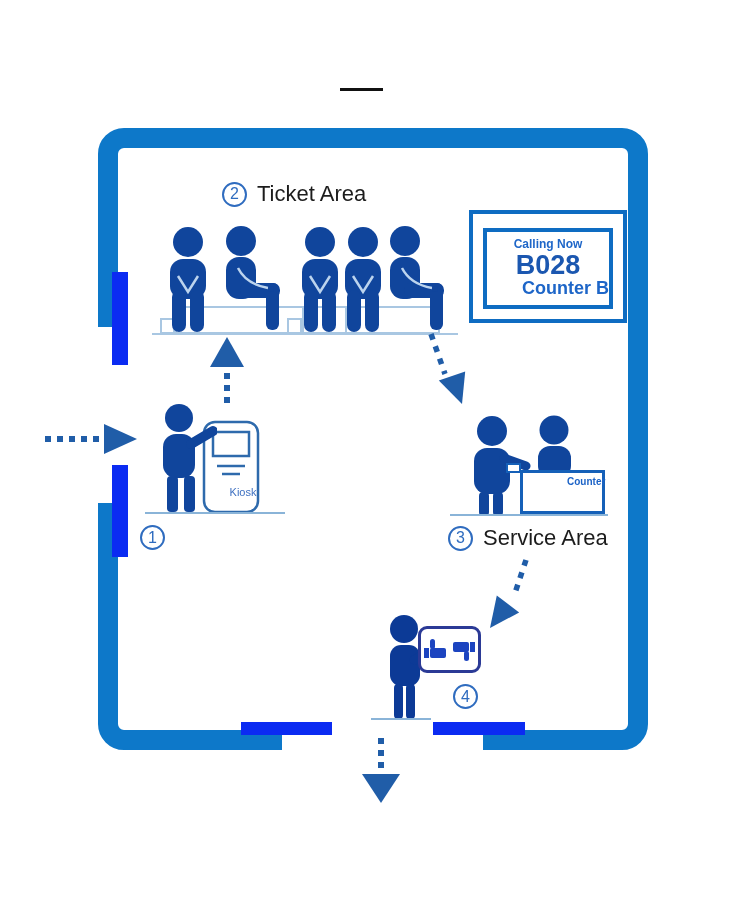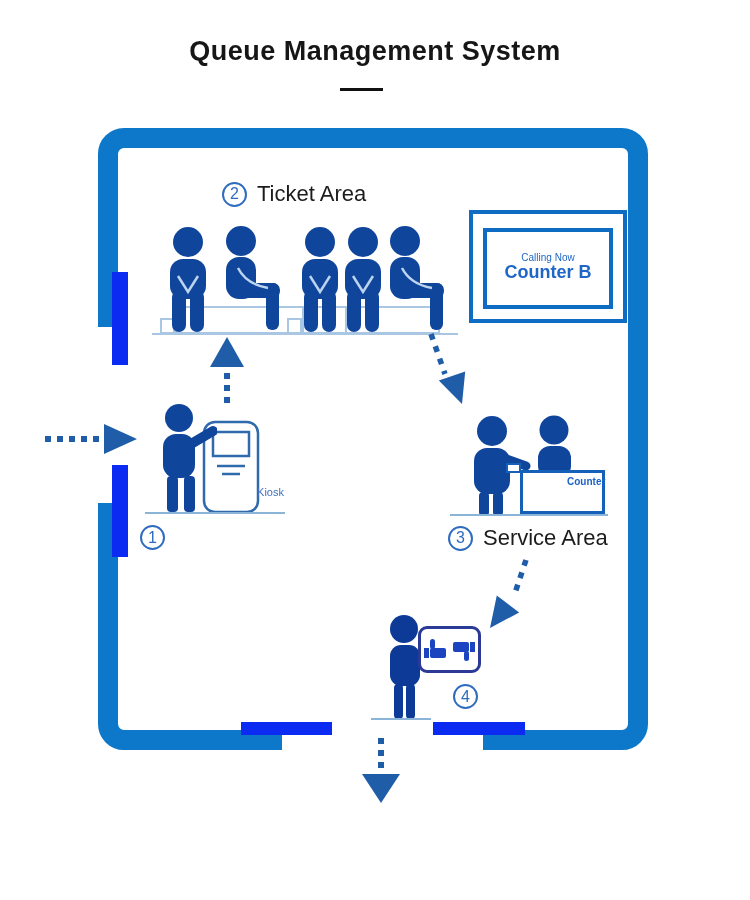--- a/index.html
+++ b/index.html
@@ -41,44 +41,43 @@
   .bench-step2{left:287px;top:318px;width:15px;height:16px;}
   .bench-seat2{left:302px;top:306px;width:138px;height:28px;}
   .bench-line{left:152px;top:333px;width:306px;height:2px;background:#a9c7e2;}
   .gline{background:#8ab4d8;height:2px;}
 
   
   .sign-outer{left:469px;top:210px;width:158px;height:113px;border:4px solid #0e6cc2;
               box-sizing:border-box;background:#fff;}
   .sign-inner{position:absolute;left:10px;right:10px;top:14px;bottom:10px;border:4px solid #0e6cc2;
               text-align:center;box-sizing:border-box;}
-  .sign-heading{font-size:10px;font-weight:400;color:#1e66c8;margin-top:20px;}
+  .sign-heading{font-size:12px;font-weight:700;color:#1e66c8;margin-top:5px;}
   .sign-ticket{font-size:27px;font-weight:700;color:#1b57b0;line-height:1.05;}
-  .sign-counter{font-size:18px;font-weight:700;color:#1e66c8;line-height:1.1;}
+  .sign-counter{font-size:18px;font-weight:700;color:#1e66c8;line-height:1.1;text-align:right;}
 
   
   .counter-box{left:520px;top:470px;width:85px;height:44px;border:3px solid #1560b8;
                background:#fff;box-sizing:border-box;text-align:center;}
   .counter-label{font-size:10px;font-weight:700;color:#1c63c7;margin-top:3px;margin-left:44px;}
   .hand-notch{left:506px;top:463px;width:15px;height:10px;border:2px solid #1560b8;
               background:#fff;box-sizing:border-box;}
-  .kiosk-label{left:202px;top:486px;width:82px;text-align:right;font-size:11px;color:#3f71c1;}
+  .kiosk-label{left:202px;top:486px;width:82px;text-align:center;font-size:11px;color:#3f71c1;}
 
   
   .rating-panel{left:418px;top:626px;width:63px;height:47px;border:3px solid #2b3a96;
                 border-radius:9px;background:#fff;box-sizing:border-box;display:flex;
                 align-items:center;justify-content:center;gap:3px;}
   svg{display:block;}
 </style>
 </head>
 <body>
 
 <div id="stage">
 
-  <div class="abs title">Queue Management System</div>
   <div class="abs title-underline"></div>
 
   <div class="abs room"></div>
   <div class="abs wall-gap gap-left"></div>
   <div class="abs wall-gap gap-bottom"></div>
   <div class="abs door-bar door-left-top"></div>
   <div class="abs door-bar door-left-bottom"></div>
   <div class="abs door-bar door-bottom-left"></div>
   <div class="abs door-bar door-bottom-right"></div>
 
@@ -127,20 +126,21 @@
     <rect x="10" y="31" width="30" height="42" rx="13" fill="#10459c"></rect>
     <rect x="24" y="57" width="40" height="15" rx="7" fill="#10459c"></rect>
     <rect x="50" y="57" width="13" height="47" rx="6" fill="#10459c"></rect>
     <path d="M22 42 Q30 58 52 62" fill="none" stroke="#bcd4ee" stroke-width="2.5"></path>
     <circle cx="55" cy="63" r="3" fill="#10459c"></circle>
   </svg>
 
   <div class="abs sign-outer">
     <div class="sign-inner">
       <div class="sign-heading">Calling Now</div>
+      <div class="sign-ticket">B028</div>
       <div class="sign-counter">Counter B</div>
     </div>
   </div>
 
   <svg class="abs" style="left:42px;top:420px" width="100" height="40" viewBox="0 0 100 40">
     <line x1="3" y1="19" x2="62" y2="19" stroke="#205da8" stroke-width="6" stroke-dasharray="6,6"></line>
     <polygon points="95,19 62,4 62,34" fill="#205da8"></polygon>
   </svg>
   <svg class="abs" style="left:205px;top:332px" width="44" height="78" viewBox="0 0 44 78">
     <polygon points="22,5 5,35 39,35" fill="#205da8"></polygon>

